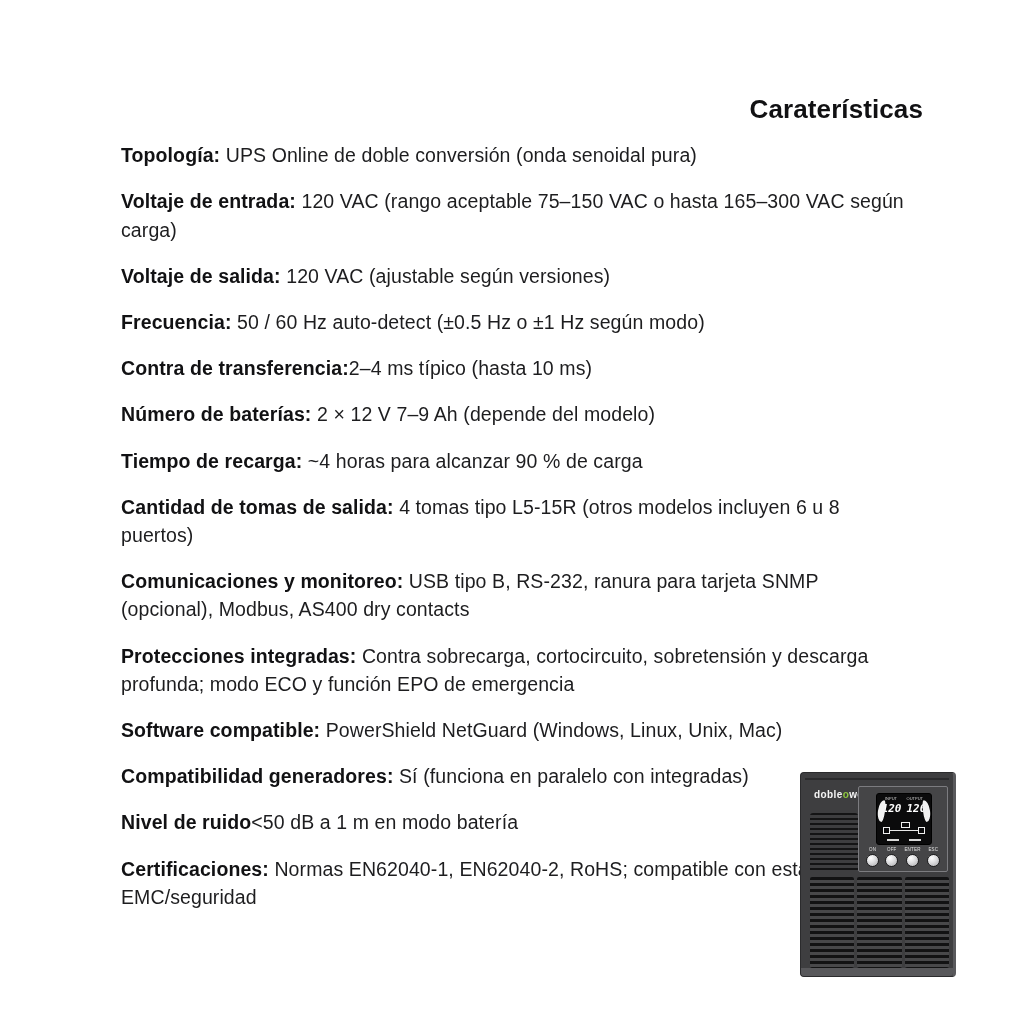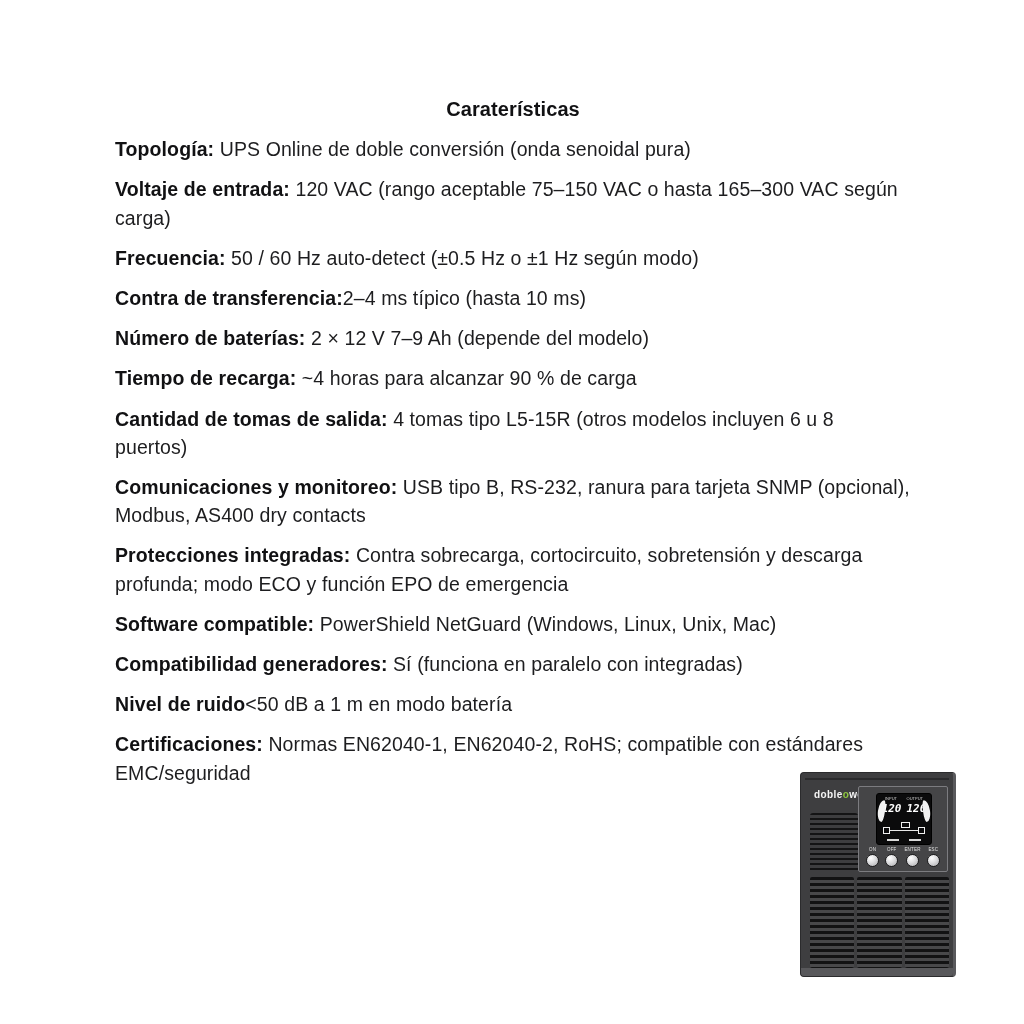--- a/index.html
+++ b/index.html
@@ -1,22 +1,22 @@
 <!DOCTYPE html>
 <html><head>
 <meta charset="utf-8">
 <style>
   * { margin:0; padding:0; box-sizing:border-box; }
   html,body { width:1024px; height:1024px; background:#ffffff; overflow:hidden;
               font-family:"Liberation Sans", sans-serif; }
 
   .sheet { position:absolute; left:103px; top:95px; width:820px; color:#1d1d1f;
            font-size:19.5px; line-height:28.2px; letter-spacing:.1px; }
-  .title { font-weight:bold; text-align:center; font-size:20px; color:#111113; }
-  .spec  { margin:12px; }
+  .title { font-weight:bold; text-align:right; font-size:26px; color:#111113; }
+  .spec  { margin:18px; }
   .spec b { font-weight:bold; color:#111113; }
 
   
   .ups { position:absolute; left:800px; top:772px; width:156px; height:205px;
          background:#3e3e40; border:1px solid #2b2b2d; border-radius:4px;
          border-right:3px solid #59595c; }
   .ups-topline { position:absolute; top:5px; left:4px; right:4px; height:2px; background:#2a2a2c; }
   .ups-base { position:absolute; bottom:0; left:0; right:0; height:8px;
               background:#58585b; border-radius:0 0 3px 3px; }
 
@@ -64,20 +64,21 @@
                 border-radius:2px; }
 </style>
 </head>
 <body>
 
 <div class="sheet">
   <div class="title">Caraterísticas</div>
 
   <p class="spec"><b>Topología: </b><span>UPS Online de doble conversión (onda senoidal pura)</span></p>
   <p class="spec"><b>Voltaje de entrada: </b><span>120 VAC (rango aceptable 75–150 VAC o hasta 165–300 VAC según carga)</span></p>
+  <p class="spec"><b>Voltaje de salida: </b><span>120 VAC (ajustable según versiones)</span></p>
   <p class="spec"><b>Frecuencia: </b><span>50 / 60 Hz auto-detect (±0.5 Hz o ±1 Hz según modo)</span></p>
   <p class="spec"><b>Contra de transferencia:</b><span>2–4 ms típico (hasta 10 ms)</span></p>
   <p class="spec"><b>Número de baterías: </b><span>2 × 12 V 7–9 Ah (depende del modelo)</span></p>
   <p class="spec"><b>Tiempo de recarga: </b><span>~4 horas para alcanzar 90 % de carga</span></p>
   <p class="spec"><b>Cantidad de tomas de salida: </b><span>4 tomas tipo L5-15R (otros modelos incluyen 6 u 8 puertos)</span></p>
   <p class="spec"><b>Comunicaciones y monitoreo: </b><span>USB tipo B, RS-232, ranura para tarjeta SNMP (opcional), Modbus, AS400 dry contacts</span></p>
   <p class="spec"><b>Protecciones integradas: </b><span>Contra sobrecarga, cortocircuito, sobretensión y descarga profunda; modo ECO y función EPO de emergencia</span></p>
   <p class="spec"><b>Software compatible: </b><span>PowerShield NetGuard (Windows, Linux, Unix, Mac)</span></p>
   <p class="spec"><b>Compatibilidad generadores: </b><span>Sí (funciona en paralelo con integradas)</span></p>
   <p class="spec"><b>Nivel de ruido</b><span>&lt;50 dB a 1 m en modo batería</span></p>

